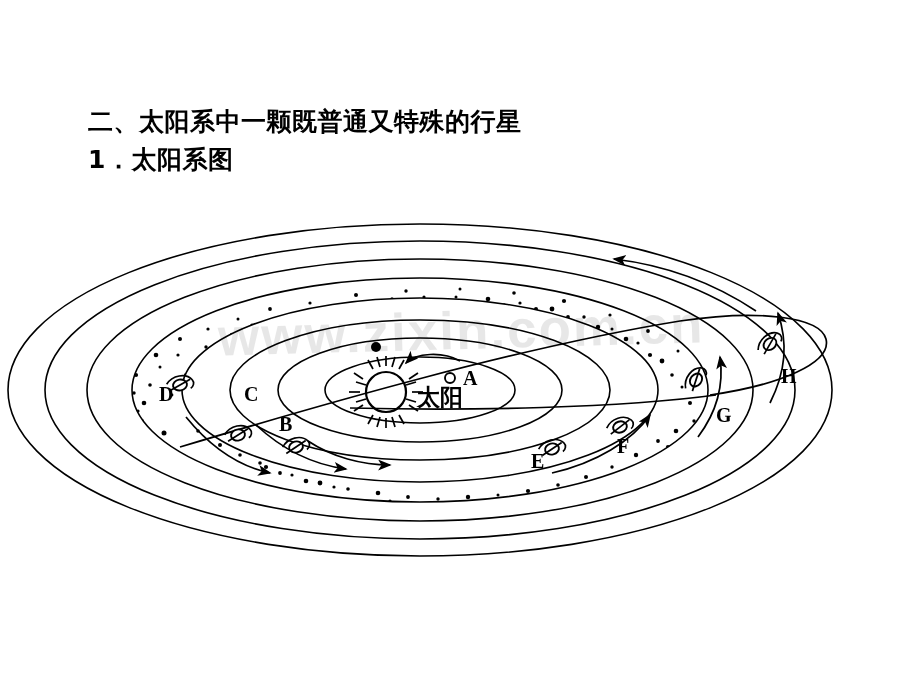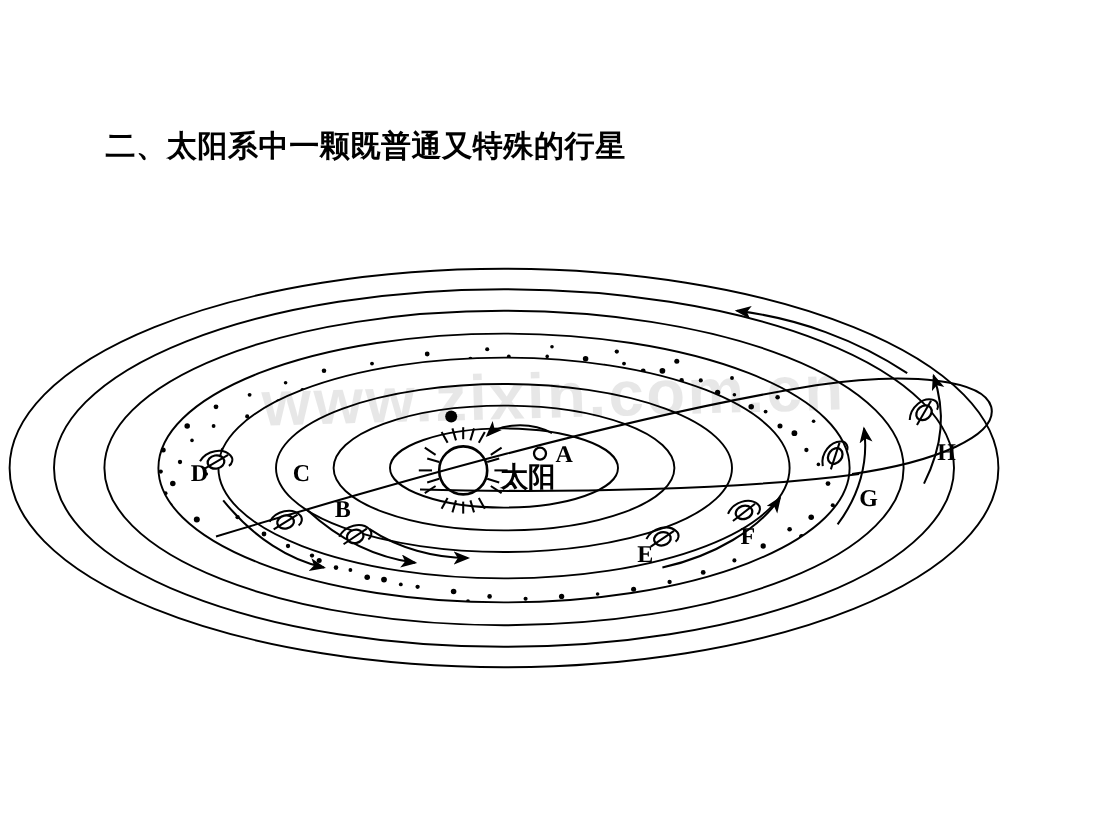--- a/index.html
+++ b/index.html
@@ -79,20 +79,21 @@
     transform:rotate(-1.6deg);
   }
 </style>
 </head>
 <body>
 
 <div id="slide">
 
   <div class="title-block">
     <div class="title-line1">二、太阳系中一颗既普通又特殊的行星</div>
+    <div class="title-line2">1．太阳系图</div>
   </div>
 
   <div class="watermark">
     <div class="wm-text">www.zixin.com.cn</div>
   </div>
 
   <div id="diagram">
     <svg width="720" height="320" viewBox="0 0 720 320" xmlns="http://www.w3.org/2000/svg">
 
       <defs>

